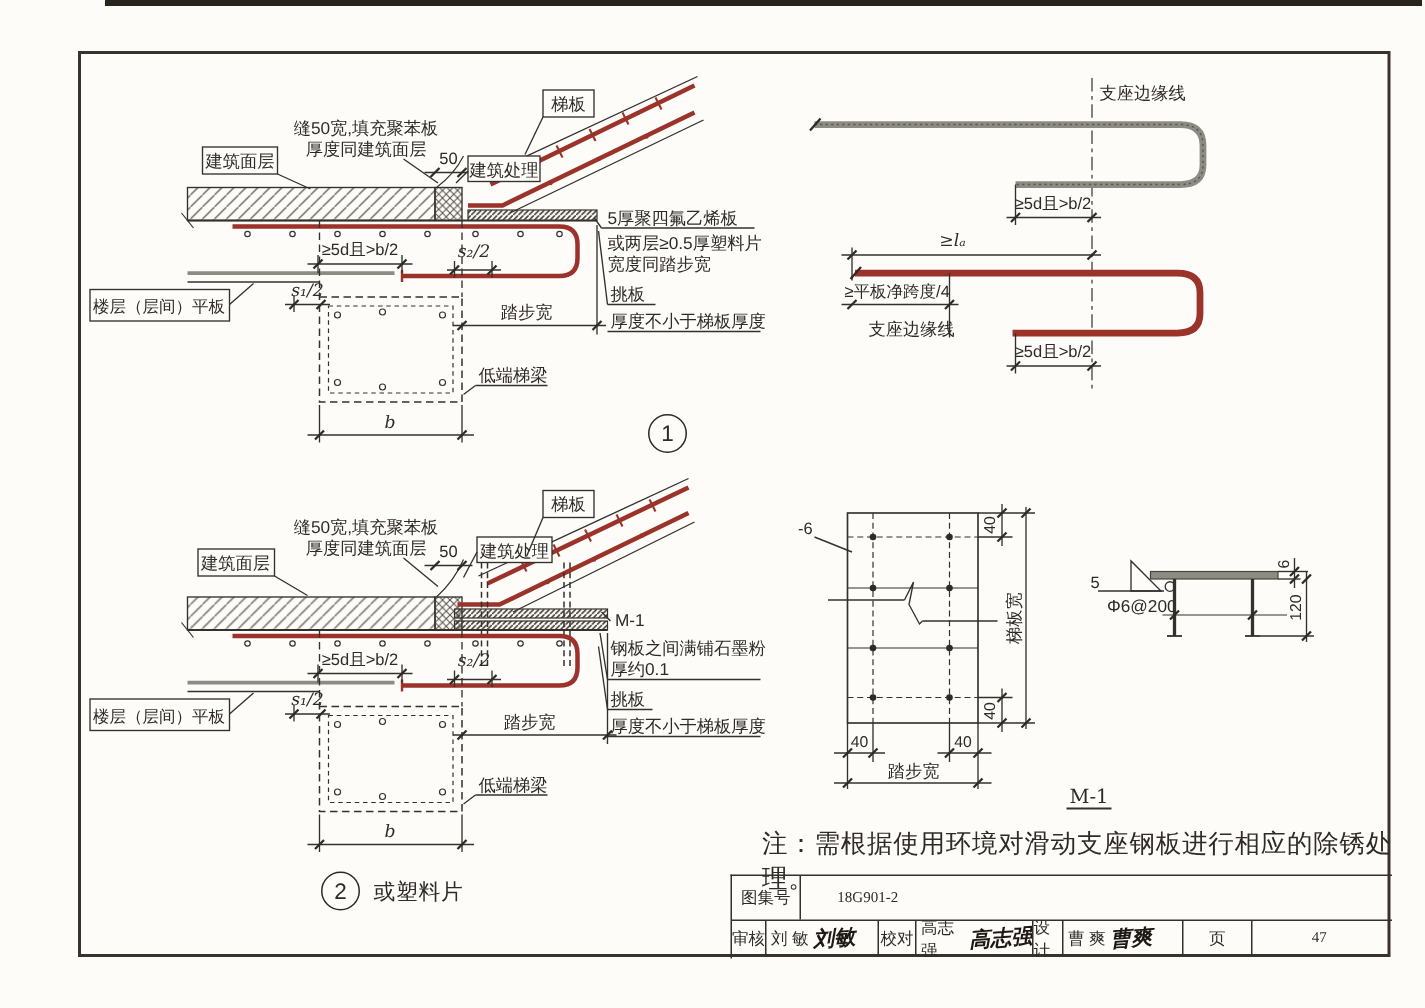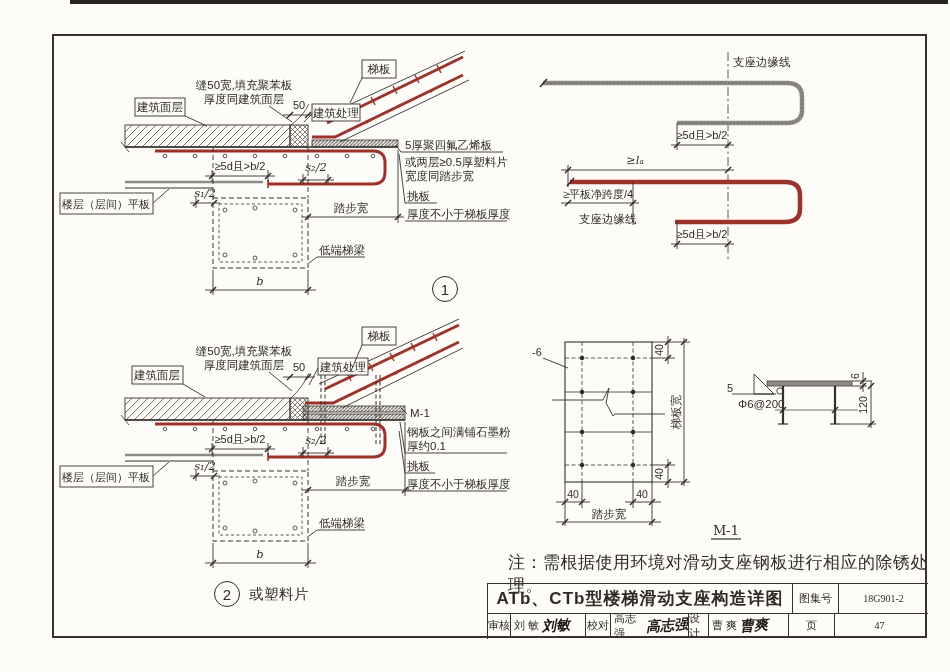--- a/index.html
+++ b/index.html
@@ -491,21 +491,20 @@
     <line class="tick" x1="148" y1="29" x2="154" y2="23"></line>
       <line class="tick" x1="148" y1="67" x2="154" y2="61"></line>
     <text class="tc10" transform="rotate(-90 147 45)" x="147" y="45" text-anchor="middle">120</text>
   </g>
 </svg>
 
 <div class="abs" id="note">注：需根据使用环境对滑动支座钢板进行相应的除锈处理。</div>
 
 <div class="abs" id="title-block">
   <div class="tb-row tb-row1">
-    <div class="tb-cell tb-title" style="width:305px">ATb、CTb型楼梯滑动支座构造详图</div>
     <div class="tb-cell tb-small" style="width:46px">图集号</div>
     <div class="tb-cell tb-val" style="width:89px">18G901-2</div>
   </div>
   <div class="tb-row tb-row2">
     <div class="tb-cell tb-small" style="width:23px">审核</div>
     <div class="tb-cell tb-small name-cell" style="width:75px">
       <span>刘  敏</span>
       <span class="sig">刘敏</span>
     </div>
     <div class="tb-cell tb-small" style="width:25px">校对</div>

